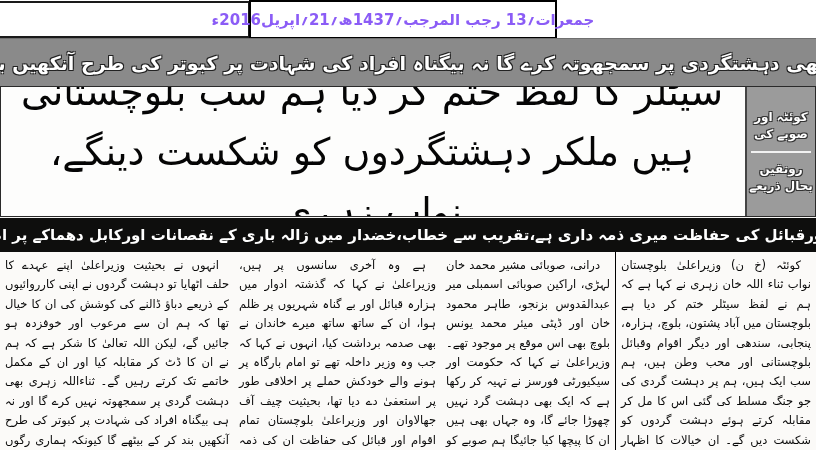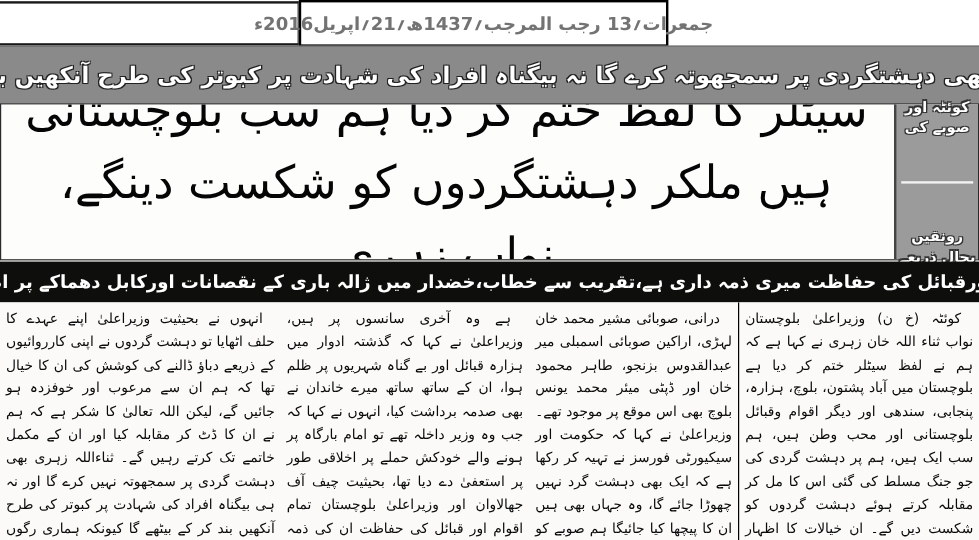--- a/index.html
+++ b/index.html
@@ -14,21 +14,21 @@
   
   .top-row{position:absolute;top:0;left:0;width:816px;height:38px;background:#fff;}
   .mast-left-box{
     position:absolute;left:0;top:1px;width:248px;height:33px;
     background:#fff;border-top:2px solid #1a1a1a;border-bottom:2px solid #1a1a1a;border-right:1px solid #1a1a1a;
   }
   .date-box{
     position:absolute;left:249px;top:0;width:304px;height:35px;
     border:2px solid #000;background:#fff;
     display:flex;align-items:center;justify-content:center;
-    direction:rtl;font-weight:bold;font-size:15px;color:#737373;white-space:nowrap;
+    direction:rtl;font-weight:bold;font-size:15px;color:#8b5cf6;white-space:nowrap;
   }
 
   
   .quote-band{
     position:absolute;top:38px;left:0;width:816px;height:47px;
     background:#8a8a8a;border-top:1px solid #6f6f6f;
     display:flex;align-items:center;justify-content:center;
     direction:rtl;color:#fff;font-weight:bold;font-size:19px;white-space:nowrap;
     text-shadow:1px 1px 0 #222,-1px 1px 0 #222,1px -1px 0 #222,-1px -1px 0 #222;
   }
@@ -37,21 +37,20 @@
   .headline-row{
     position:absolute;top:86px;left:0;width:814px;height:129px;
     background:#fdfdfc;border:1px solid #2a2a2a;
   }
   .kicker{
     position:absolute;right:0;top:0;width:70px;height:100%;
     background:#9b9b9b;border-left:2px solid #444;box-sizing:border-box;
     display:flex;flex-direction:column;align-items:center;justify-content:center;
     direction:rtl;color:#fff;font-weight:bold;text-align:center;
     text-shadow:1px 1px 0 #333,-1px 1px 0 #333,1px -1px 0 #333,-1px -1px 0 #333;
-    gap:28px;
   }
   .kicker .k-line{font-size:12px;line-height:17px;padding:4px 2px;}
   .kicker .k-divider{width:60px;height:0;border-top:2px solid #f2f2f2;margin:4px 0;}
   .headline-main{
     position:absolute;left:0;top:0;right:72px;height:100%;
     display:flex;align-items:center;justify-content:center;
     direction:rtl;text-align:center;
     font-weight:normal;color:#050505;font-size:38px;line-height:60px;
     overflow:hidden;padding:0 6px;
     letter-spacing:-1px;

